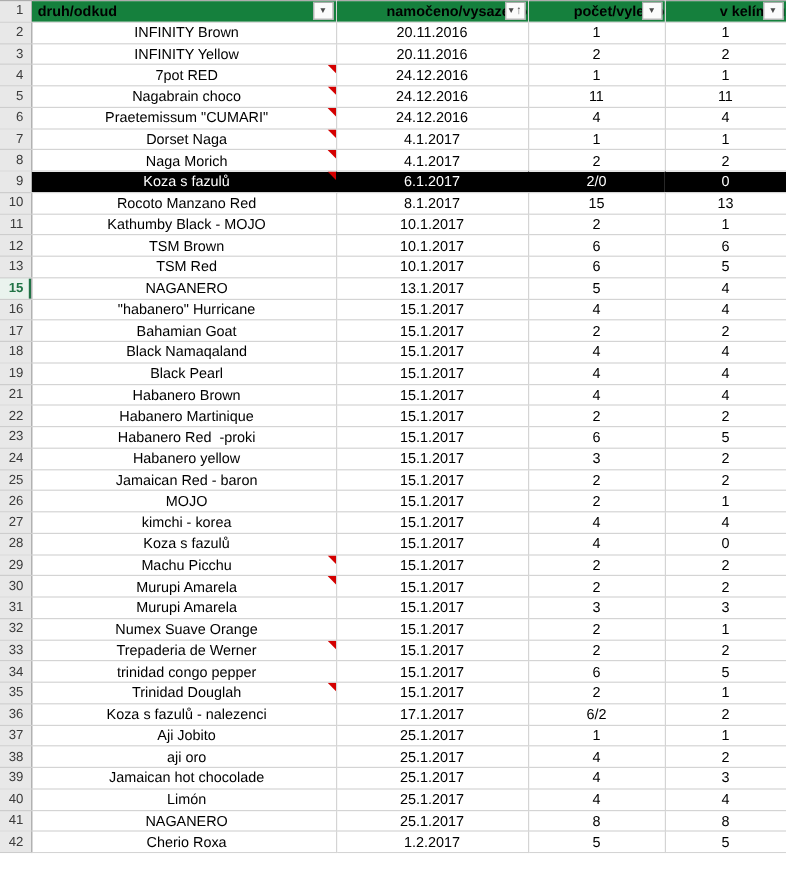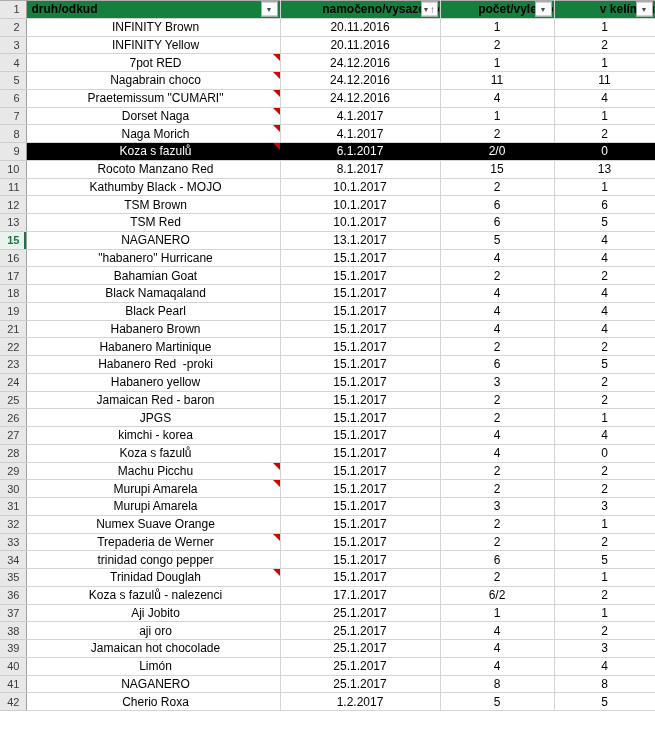--- a/index.html
+++ b/index.html
@@ -223,21 +223,21 @@
   </tr>
       <tr>
     <td class="rh">25</td>
     <td class="ca"><span class="txt">Jamaican Red - baron</span></td>
     <td class="cb">15.1.2017</td>
     <td class="cc">2</td>
     <td class="cd">2</td>
   </tr>
       <tr>
     <td class="rh">26</td>
-    <td class="ca"><span class="txt">JPGS</span></td>
+    <td class="ca"><span class="txt">MOJO</span></td>
     <td class="cb">15.1.2017</td>
     <td class="cc">2</td>
     <td class="cd">1</td>
   </tr>
       <tr>
     <td class="rh">27</td>
     <td class="ca"><span class="txt">kimchi - korea</span></td>
     <td class="cb">15.1.2017</td>
     <td class="cc">4</td>
     <td class="cd">4</td>

